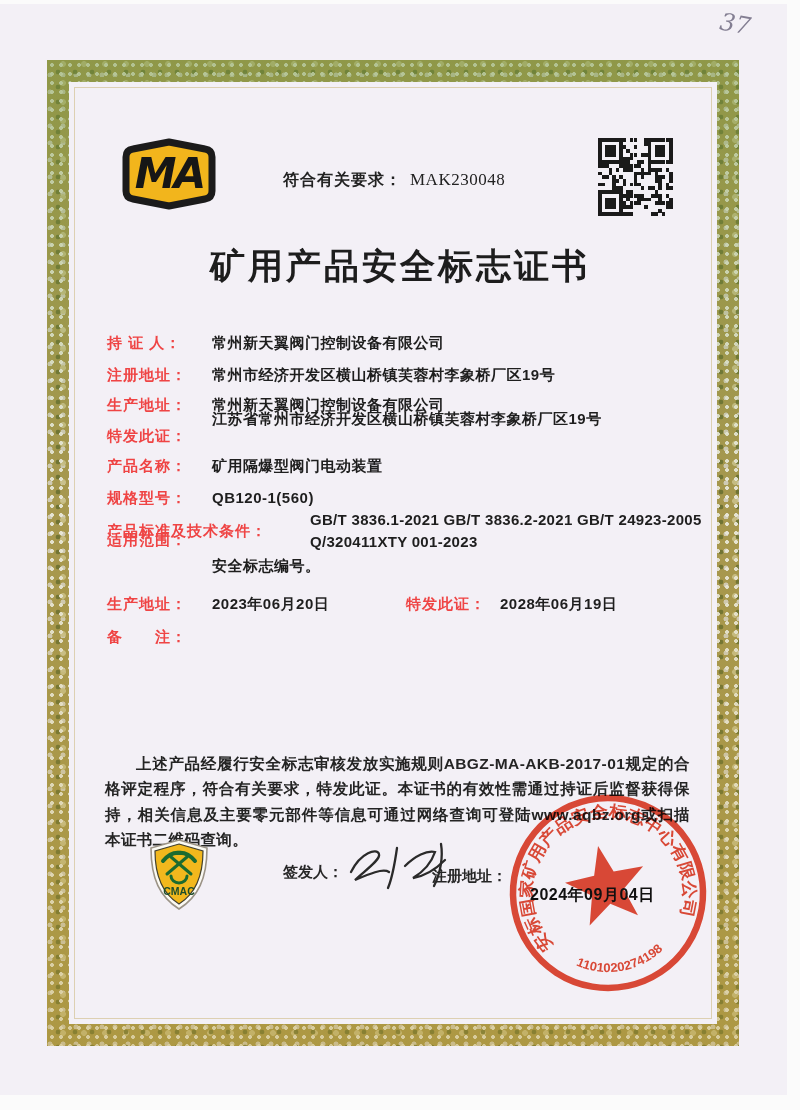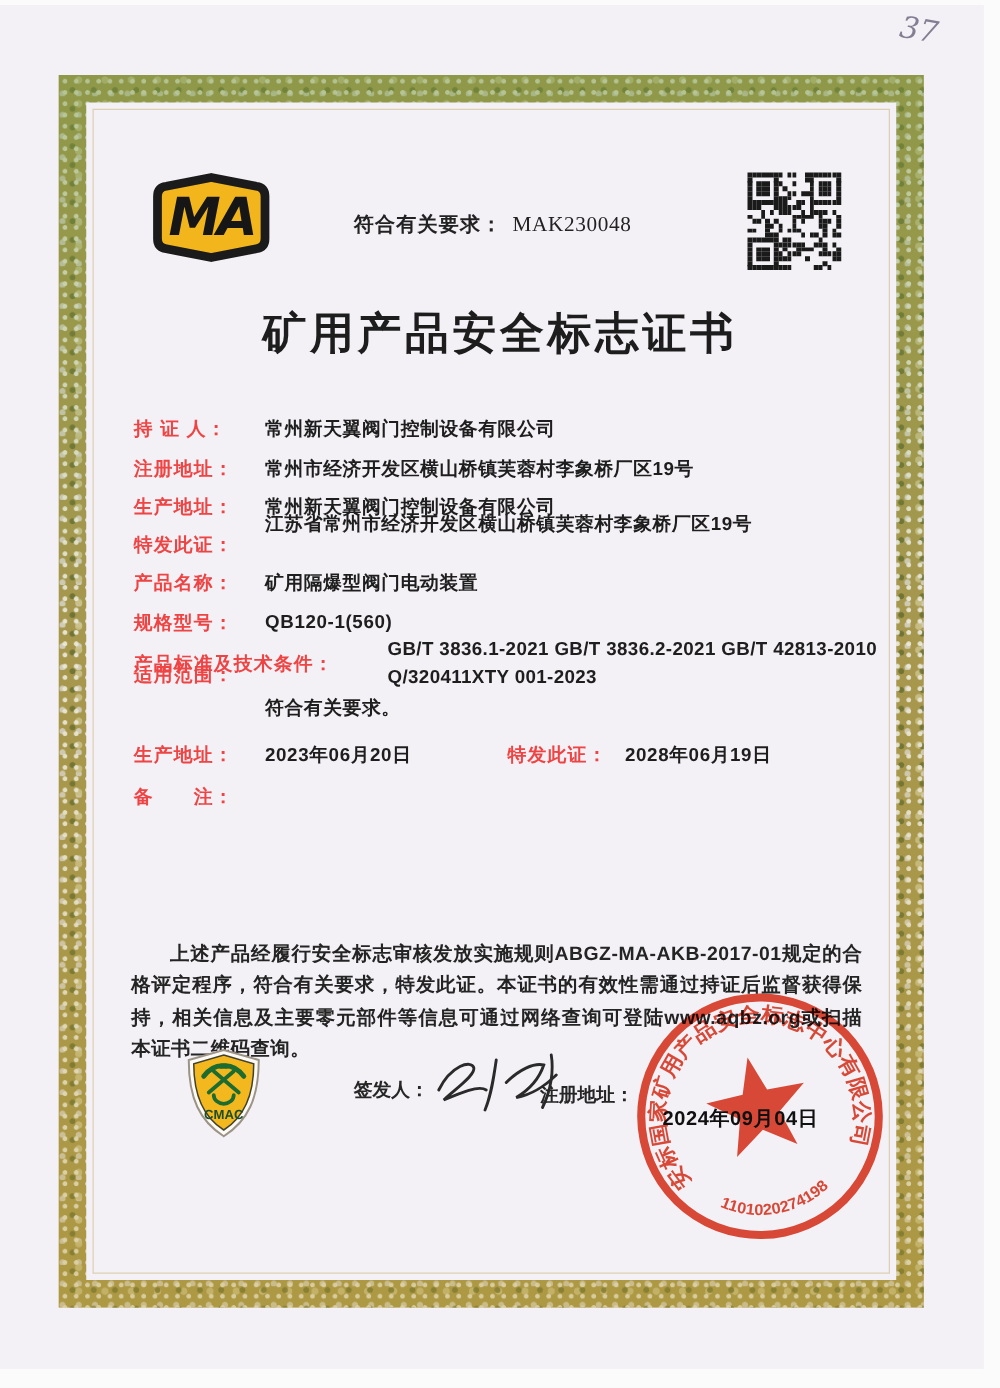--- a/index.html
+++ b/index.html
@@ -313,24 +313,24 @@
 <div class="lbl" style="top:427px">特发此证：</div>
 <div class="val" style="top:410px">江苏省常州市经济开发区横山桥镇芙蓉村李象桥厂区19号</div>
 
 <div class="lbl" style="top:457px">产品名称：</div>
 <div class="val" style="top:457px">矿用隔爆型阀门电动装置</div>
 
 <div class="lbl" style="top:489px">规格型号：</div>
 <div class="val" style="top:489px">QB120-1(560)</div>
 
 <div class="lbl" style="top:522px">产品标准及技术条件：</div>
-<div class="val-wide" style="top:509px">GB/T 3836.1-2021 GB/T 3836.2-2021 GB/T 42813-2010 Q/320411XTY 001-2023</div>
+<div class="val-wide" style="top:509px">GB/T 3836.1-2021 GB/T 3836.2-2021 GB/T 24923-2005 Q/320411XTY 001-2023</div>
 
 <div class="lbl" style="top:531px">适用范围：</div>
-<div class="val" style="top:557px">符合有关要求。</div>
+<div class="val" style="top:557px">安全标志编号。</div>
 
 <div class="lbl" style="top:595px">生产地址：</div>
 <div class="val" style="top:595px">2023年06月20日</div>
 <div class="lbl" style="left:406px;top:595px">特发此证：</div>
 <div class="val" style="left:500px;top:595px">2028年06月19日</div>
 
 <div class="lbl" style="top:628px">备　　注：</div>
 
 <p class="statement">上述产品经履行安全标志审核发放实施规则ABGZ-MA-AKB-2017-01规定的合格评定程序，符合有关要求，特发此证。本证书的有效性需通过持证后监督获得保持，相关信息及主要零元部件等信息可通过网络查询可登陆www.aqbz.org或扫描本证书二维码查询。</p>
 

